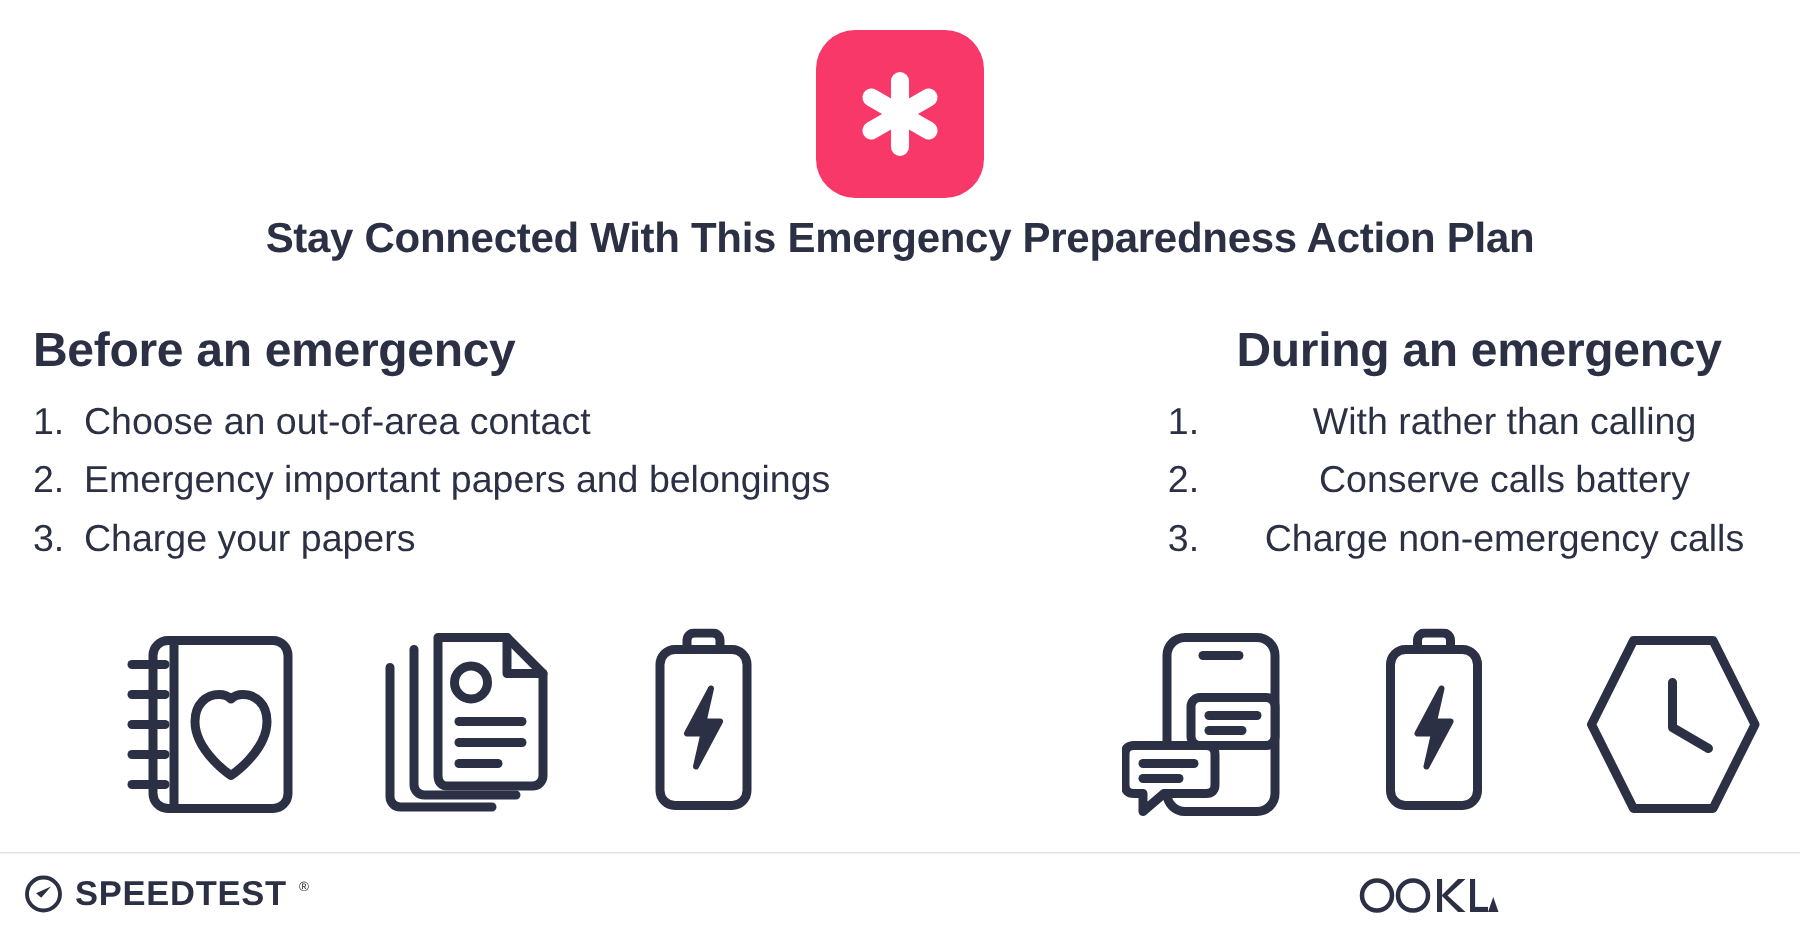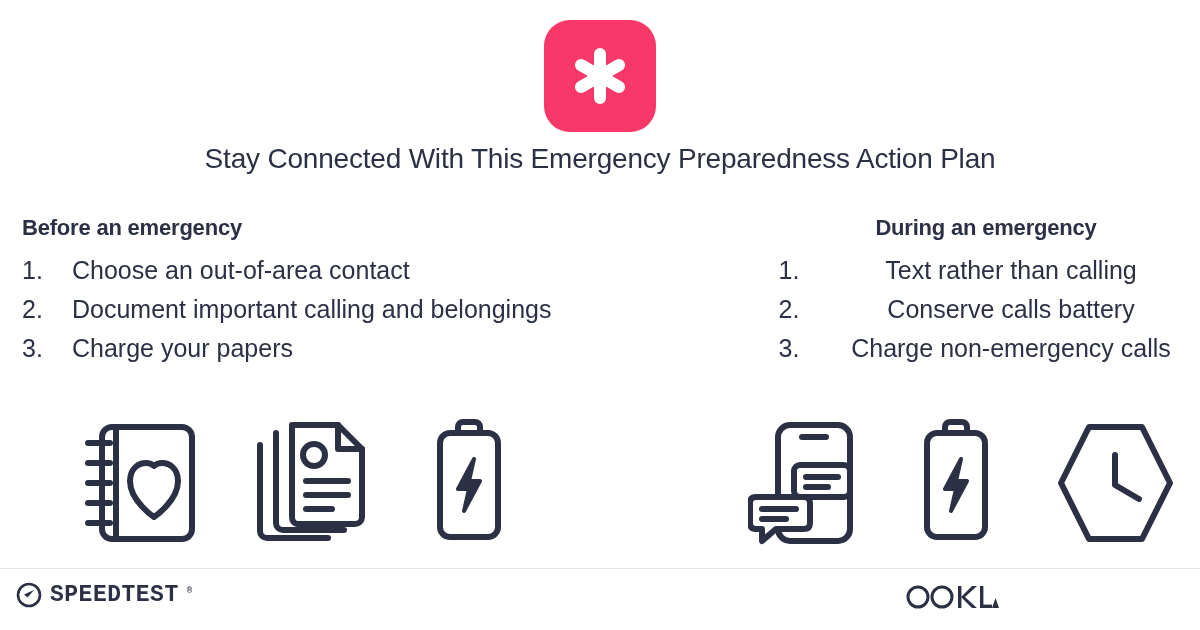--- a/index.html
+++ b/index.html
@@ -41,21 +41,21 @@
   }
 
   
   .title {
     position: absolute;
     top: 143px;
     left: 0;
     width: 1200px;
     text-align: center;
     font-size: 28px;
-    font-weight: normal;
+    font-weight: bold;
     letter-spacing: -0.2px;
     color: #2b3044;
   }
 
   
   .columns {
     position: absolute;
     top: 215px;
     left: 0;
     width: 1200px;
@@ -67,21 +67,21 @@
   .col-left {
     width: 750px;
     padding-left: 22px;
   }
   .col-right {
     width: 450px;
     padding-left: 22px;
     text-align: center;
   }
   .col-heading {
-    font-size: 22px;
+    font-size: 32px;
     font-weight: bold;
     color: #2b3044;
     margin: 0 0 10px 0;
     letter-spacing: -0.2px;
   }
   ol.steps {
     list-style: none;
     margin: 0;
     padding: 0;
   }
@@ -92,21 +92,20 @@
     display: flex;
     align-items: baseline;
   }
   ol.steps li .num {
     width: 34px;
     flex: 0 0 34px;
     color: #2b3044;
   }
   ol.steps li .txt {
     flex: 1 1 auto;
-    margin-left: 16px;
   }
 
   
   .icons-left {
     position: absolute;
     top: 418px;
     left: 80px;
     width: 430px;
     display: flex;
     align-items: center;
@@ -129,21 +128,20 @@
     justify-content: center;
   }
 
   
   .footer {
     position: absolute;
     left: 0;
     bottom: 0;
     width: 1020px;
     height: 62px;
-    font-family: Liberation Mono, monospace;
   }
   .footer-rule {
     position: absolute;
     top: 0;
     left: 0;
     width: 1200px;
     height: 1px;
     background: #e2e4ea;
   }
   .brand {
@@ -197,35 +195,35 @@
 
     <div class="col col-left">
       <div class="col-heading">Before an emergency</div>
       <ol class="steps">
         <li>
           <span class="num">1.</span>
           <span class="txt">Choose an out-of-area contact</span>
         </li>
         <li>
           <span class="num">2.</span>
-          <span class="txt">Document important calling and belongings</span>
+          <span class="txt">Emergency important papers and belongings</span>
         </li>
         <li>
           <span class="num">3.</span>
           <span class="txt">Charge your papers</span>
         </li>
       </ol>
     </div>
 
     <div class="col col-right">
       <div class="col-heading">During an emergency</div>
       <ol class="steps">
         <li>
           <span class="num">1.</span>
-          <span class="txt">Text rather than calling</span>
+          <span class="txt">With rather than calling</span>
         </li>
         <li>
           <span class="num">2.</span>
           <span class="txt">Conserve calls battery</span>
         </li>
         <li>
           <span class="num">3.</span>
           <span class="txt">Charge non-emergency calls</span>
         </li>
       </ol>

